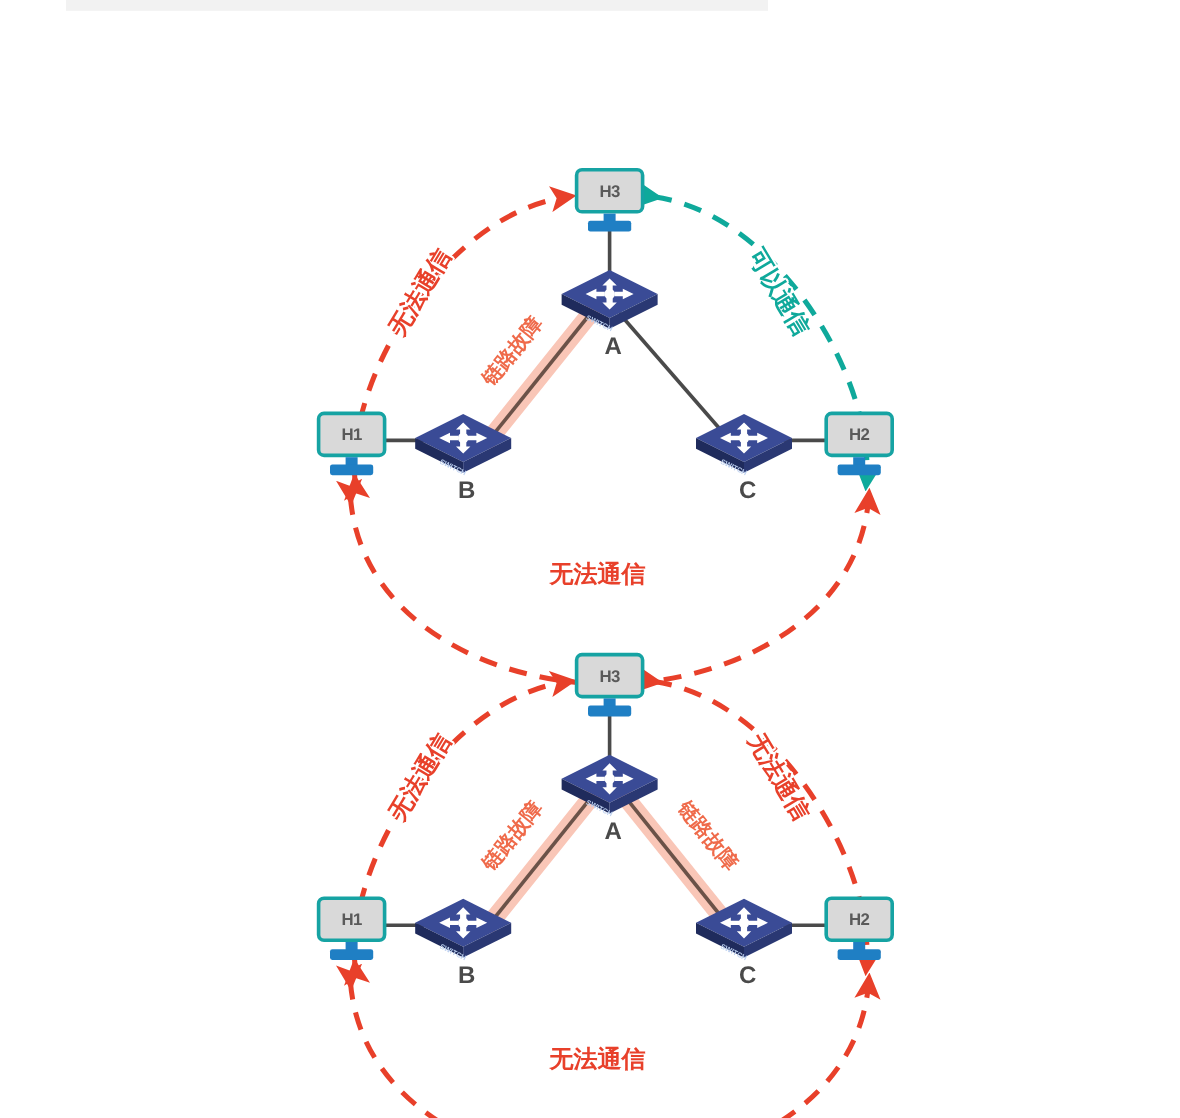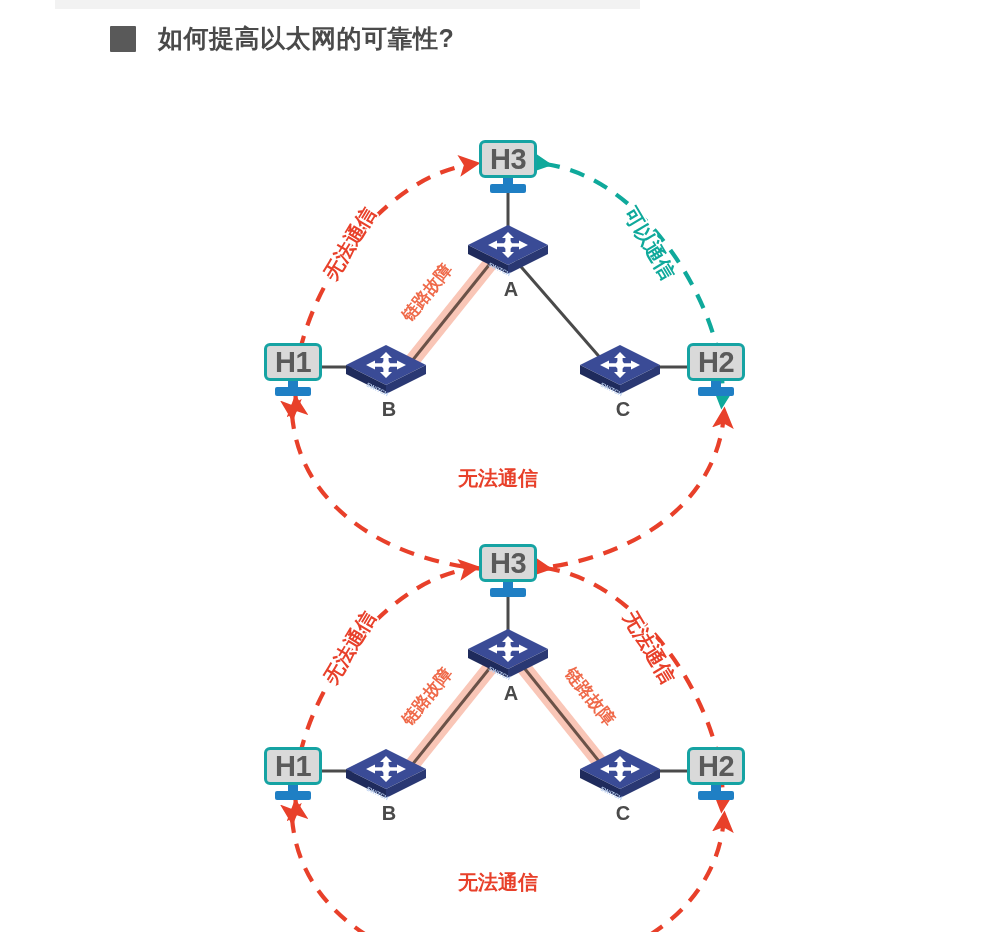--- a/index.html
+++ b/index.html
@@ -36,21 +36,21 @@
 
   
   .host { position:absolute; width:58px; height:58px; }
   .host .screen {
     position:absolute; left:0; top:0; width:58px; height:38px;
     border:3.5px solid #16a3a3; border-radius:6px;
     background:#d9d9d9;
     display:flex; align-items:center; justify-content:center;
   }
   .host .screen span {
-    font-size:29px; font-weight:bold; color:#5a5a5a; line-height:1;
+    font-size:14px; font-weight:bold; color:#5a5a5a; line-height:1;
     letter-spacing:-.5px;
   }
   .host .neck {
     position:absolute; left:24px; top:38px; width:10px; height:7px;
     background:#1f7fc4;
   }
   .host .base {
     position:absolute; left:11px; top:44px; width:36px; height:9px;
     background:#1f7fc4; border-radius:2px;
   }
@@ -77,24 +77,20 @@
     text-shadow:1.5px 0 #fff,-1.5px 0 #fff,0 1.5px #fff,0 -1.5px #fff,
                 1.1px 1.1px #fff,-1.1px 1.1px #fff,1.1px -1.1px #fff,-1.1px -1.1px #fff; }
 </style>
 </head>
 <body>
 
 <div id="page">
 
   <div class="top-strip"></div>
 
-  <div class="header">
-    <div class="header-bullet"></div>
-    <div class="header-title">如何提高以太网的可靠性?</div>
-  </div>
 
   <svg width="0" height="0" style="position:absolute">
     <defs>
       <marker id="ar-red" markerWidth="5.2" markerHeight="5.2" refX="3.4" refY="2.6" orient="auto">
         <path d="M0,0 L5.2,2.6 L0,5.2 L1.2,2.6 Z" fill="#e8402a"></path>
       </marker>
       <marker id="ar-teal" markerWidth="5.2" markerHeight="5.2" refX="3.4" refY="2.6" orient="auto">
         <path d="M0,0 L5.2,2.6 L0,5.2 L1.2,2.6 Z" fill="#0fa99b"></path>
       </marker>
       <linearGradient id="swTop" x1="0" y1="0" x2="1" y2="1">

